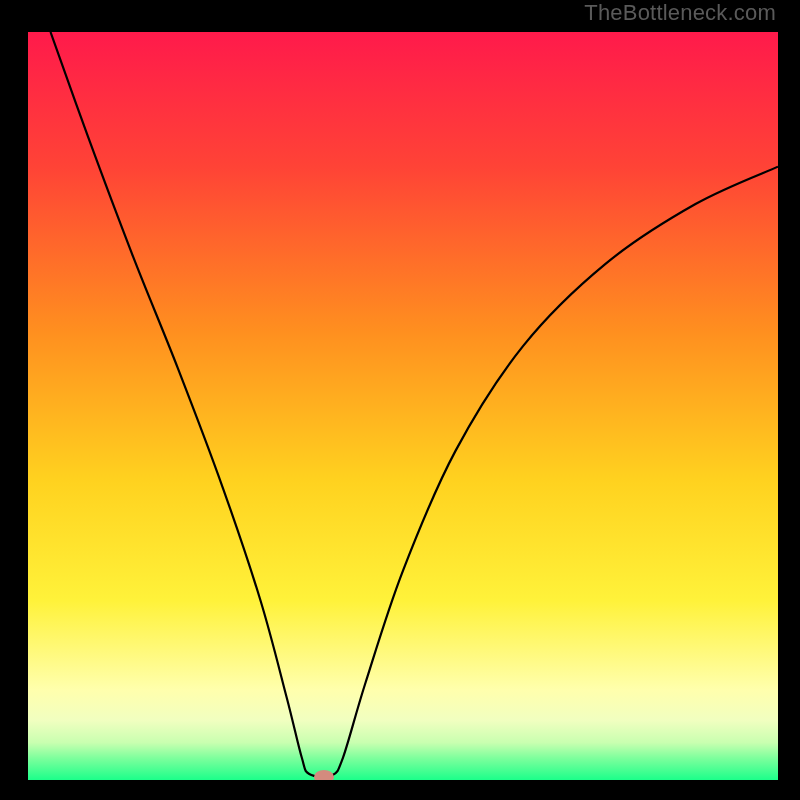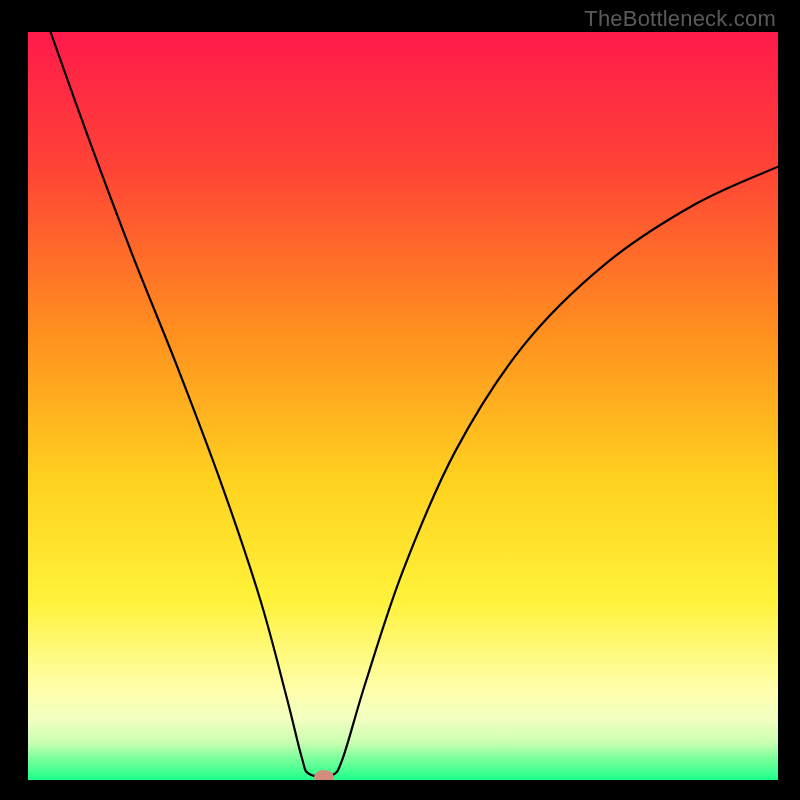--- a/index.html
+++ b/index.html
@@ -12,21 +12,21 @@
     overflow: hidden;
   }
   .container {
     position: relative;
     width: 800px;
     height: 800px;
     background: #000;
   }
   .watermark {
     position: absolute;
-    top: 6px;
+    top: 0;
     right: 24px;
     color: #5a5a5a;
     font-size: 22px;
     letter-spacing: 0.2px;
     z-index: 5;
     user-select: none;
   }
   .plot-area {
     
     position: absolute;

